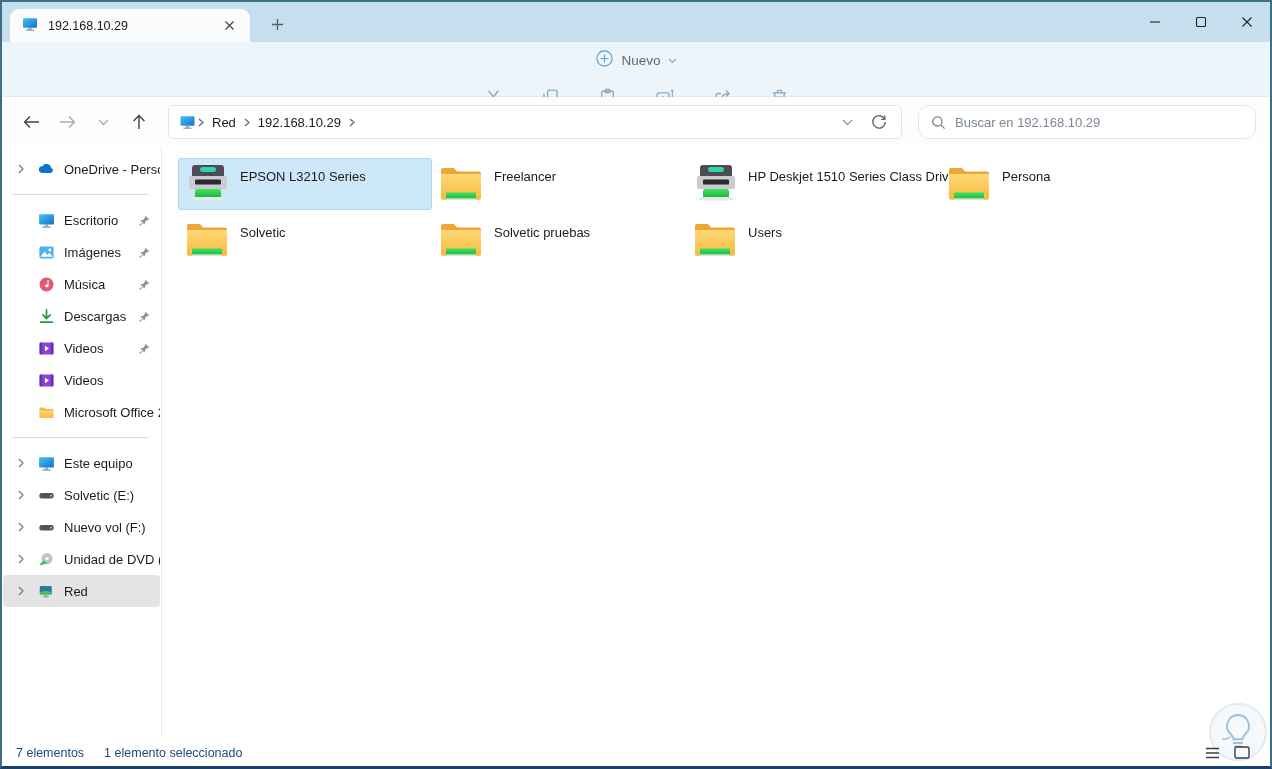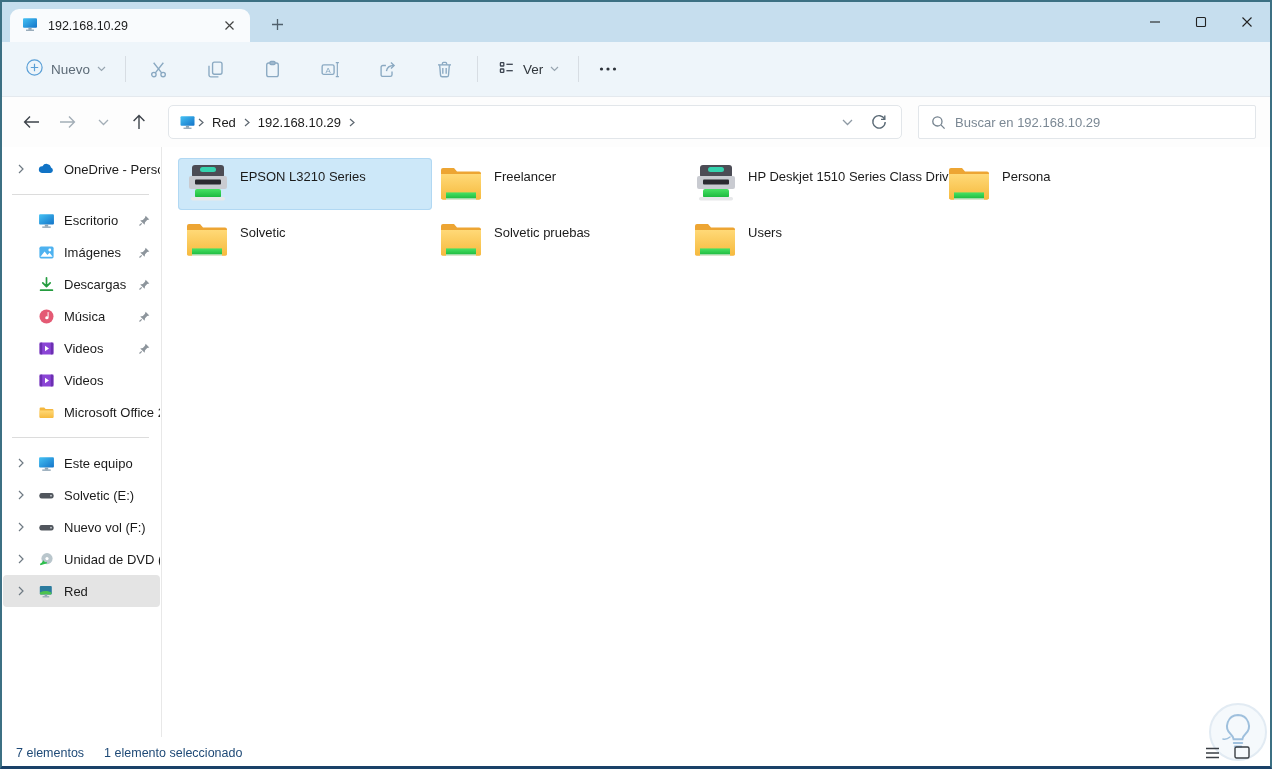--- a/index.html
+++ b/index.html
@@ -19,21 +19,21 @@
   }
   .tab .tab-title{ font-size:12.5px; color:#1b1b1b; margin-left:10px; flex:1; }
   .tab-close{ width:22px; height:22px; display:flex; align-items:center; justify-content:center; border-radius:4px; cursor:pointer; }
   .newtab{ width:30px; height:30px; margin:0 0 3px 12px; display:flex; align-items:center; justify-content:center; border-radius:5px; cursor:pointer; }
   .win-controls{ margin-left:auto; display:flex; height:100%; }
   .win-btn{ width:46px; height:100%; display:flex; align-items:center; justify-content:center; cursor:pointer; }
 
   
   .toolbar{
     position:absolute; left:0; top:40px; width:100%; height:55px; background:#eef5fa;
-    display:flex; align-items:center; padding:0 14px; border-bottom:1px solid #e4e9ee;
+    display:flex; align-items:center; padding:0 14px; border-bottom:1px solid #e4e9ee;flex-direction:column;
   }
   .tb-btn{ display:flex; align-items:center; gap:7px; padding:7px 9px; border-radius:5px; cursor:pointer; }
   .tb-label{ font-size:13.5px; color:#5d6b77; }
   .tb-label.dark{ color:#30363c; }
   .tb-sep{ width:1px; height:26px; background:#d7dde3; margin:0 10px; }
   .tb-iconbtn{ padding:8px 12px; border-radius:5px; cursor:pointer; display:flex; align-items:center; }
   .tb-icons{ display:flex; align-items:center; gap:12px; }
   .more-btn{ padding:8px 10px; }
 
   
@@ -43,21 +43,21 @@
   }
   .nav-btn{ width:30px; height:30px; display:flex; align-items:center; justify-content:center; border-radius:5px; cursor:pointer; }
   .breadcrumb-box{
     flex:1; height:34px; border:1px solid #e2e6ea; border-radius:5px; background:#fff;
     display:flex; align-items:center; padding:0 10px; margin-left:8px;
   }
   .crumb{ font-size:13px; color:#1b1b1b; padding:3px 6px; border-radius:4px; cursor:pointer; white-space:nowrap; }
   .crumb-chev{ margin:0 2px; display:flex; align-items:center; }
   .bc-right{ margin-left:auto; display:flex; align-items:center; gap:18px; padding-right:4px; }
   .search-box{
-    width:338px; height:34px; border:1px solid #e2e6ea; border-radius:2px; background:#fff;
+    width:338px; height:34px; border:1px solid #e2e6ea; border-radius:11px; background:#fff;
     display:flex; align-items:center; padding:0 12px; margin-left:10px; gap:9px;
   }
   .search-box input{
     border:none; outline:none; flex:1; font-size:13px; color:#333; background:transparent;
     font-family:"Liberation Sans","DejaVu Sans",sans-serif;
   }
   .search-box input::placeholder{ color:#7b8894; }
 
   
   .body{ position:absolute; left:0; top:145px; width:100%; height:590px; display:flex; background:#fff; }
@@ -389,42 +389,42 @@
               <path d="M8.2 1.8 L12.2 5.8 L9.9 6.5 L7.6 8.8 L7.1 11.6 L2.4 6.9 L5.2 6.4 L7.5 4.1 Z" fill="#8d959c"></path>
               <path d="M4 10 L1.6 12.4" stroke="#8d959c" stroke-width="1.2"></path>
             </svg>
         </span>
       </div>
 
       <div class="side-item">
         <span class="expander"></span>
         <span class="side-icon">
           <svg width="17" height="17" viewBox="0 0 17 17">
-              <path d="M8.5 1.8 V10 M4.8 6.8 L8.5 10.6 L12.2 6.8" fill="none" stroke="#249c3f" stroke-width="1.7" stroke-linecap="round" stroke-linejoin="round"></path>
-              <path d="M2.6 14.2 H14.4" stroke="#249c3f" stroke-width="1.7" stroke-linecap="round"></path>
-            </svg>
-        </span>
-        <span class="side-label">Descargas</span>
+              <circle cx="8.5" cy="8.5" r="7" fill="#e45a74"></circle>
+              <path d="M10.6 4.6 v5.2 a1.7 1.4 0 1 1 -1 -1.3 V4 l2.4 .8" fill="#fff"></path>
+            </svg>
+        </span>
+        <span class="side-label">Música</span>
         <span class="pin">
           <svg width="13" height="13" viewBox="0 0 14 14">
               <path d="M8.2 1.8 L12.2 5.8 L9.9 6.5 L7.6 8.8 L7.1 11.6 L2.4 6.9 L5.2 6.4 L7.5 4.1 Z" fill="#8d959c"></path>
               <path d="M4 10 L1.6 12.4" stroke="#8d959c" stroke-width="1.2"></path>
             </svg>
         </span>
       </div>
 
       <div class="side-item">
         <span class="expander"></span>
         <span class="side-icon">
           <svg width="17" height="17" viewBox="0 0 17 17">
-              <circle cx="8.5" cy="8.5" r="7" fill="#e45a74"></circle>
-              <path d="M10.6 4.6 v5.2 a1.7 1.4 0 1 1 -1 -1.3 V4 l2.4 .8" fill="#fff"></path>
-            </svg>
-        </span>
-        <span class="side-label">Música</span>
+              <path d="M8.5 1.8 V10 M4.8 6.8 L8.5 10.6 L12.2 6.8" fill="none" stroke="#249c3f" stroke-width="1.7" stroke-linecap="round" stroke-linejoin="round"></path>
+              <path d="M2.6 14.2 H14.4" stroke="#249c3f" stroke-width="1.7" stroke-linecap="round"></path>
+            </svg>
+        </span>
+        <span class="side-label">Descargas</span>
         <span class="pin">
           <svg width="13" height="13" viewBox="0 0 14 14">
               <path d="M8.2 1.8 L12.2 5.8 L9.9 6.5 L7.6 8.8 L7.1 11.6 L2.4 6.9 L5.2 6.4 L7.5 4.1 Z" fill="#8d959c"></path>
               <path d="M4 10 L1.6 12.4" stroke="#8d959c" stroke-width="1.2"></path>
             </svg>
         </span>
       </div>
 
       <div class="side-item">
         <span class="expander"></span>

